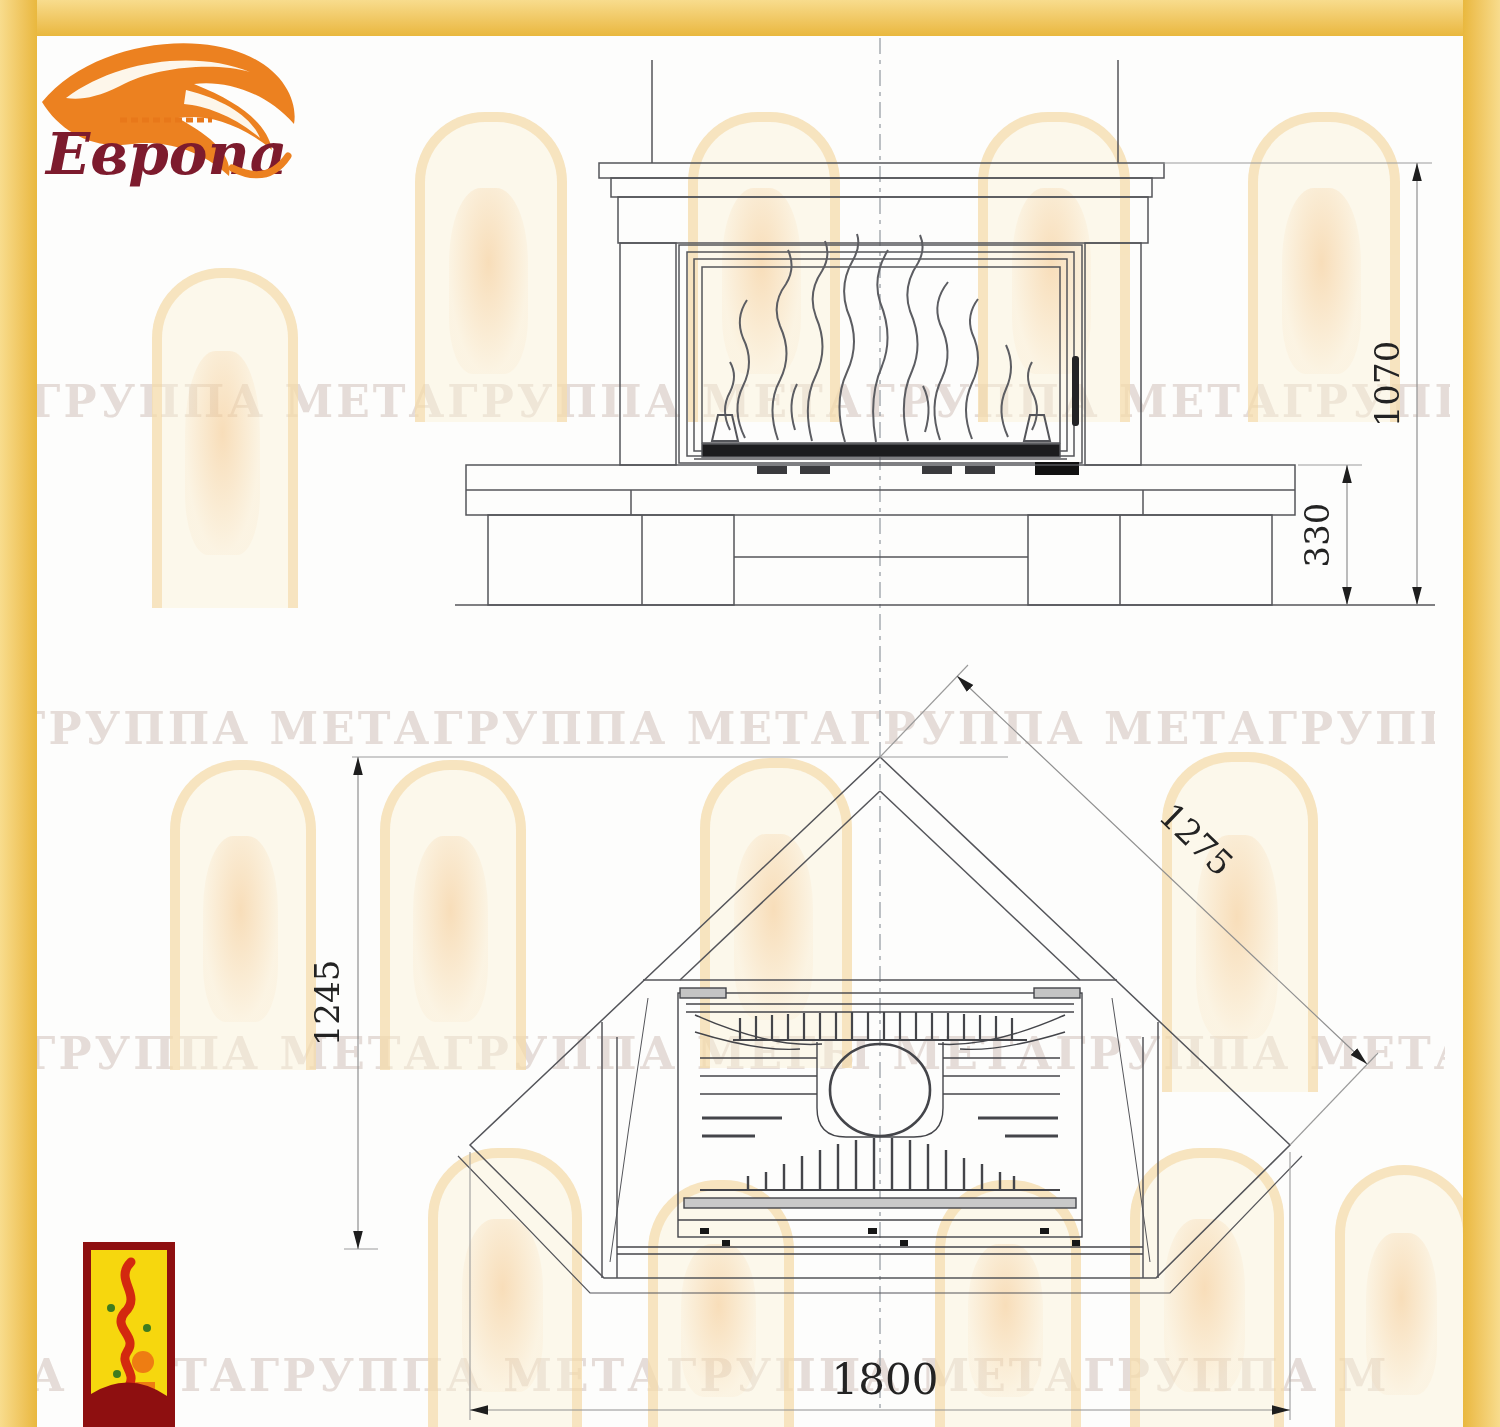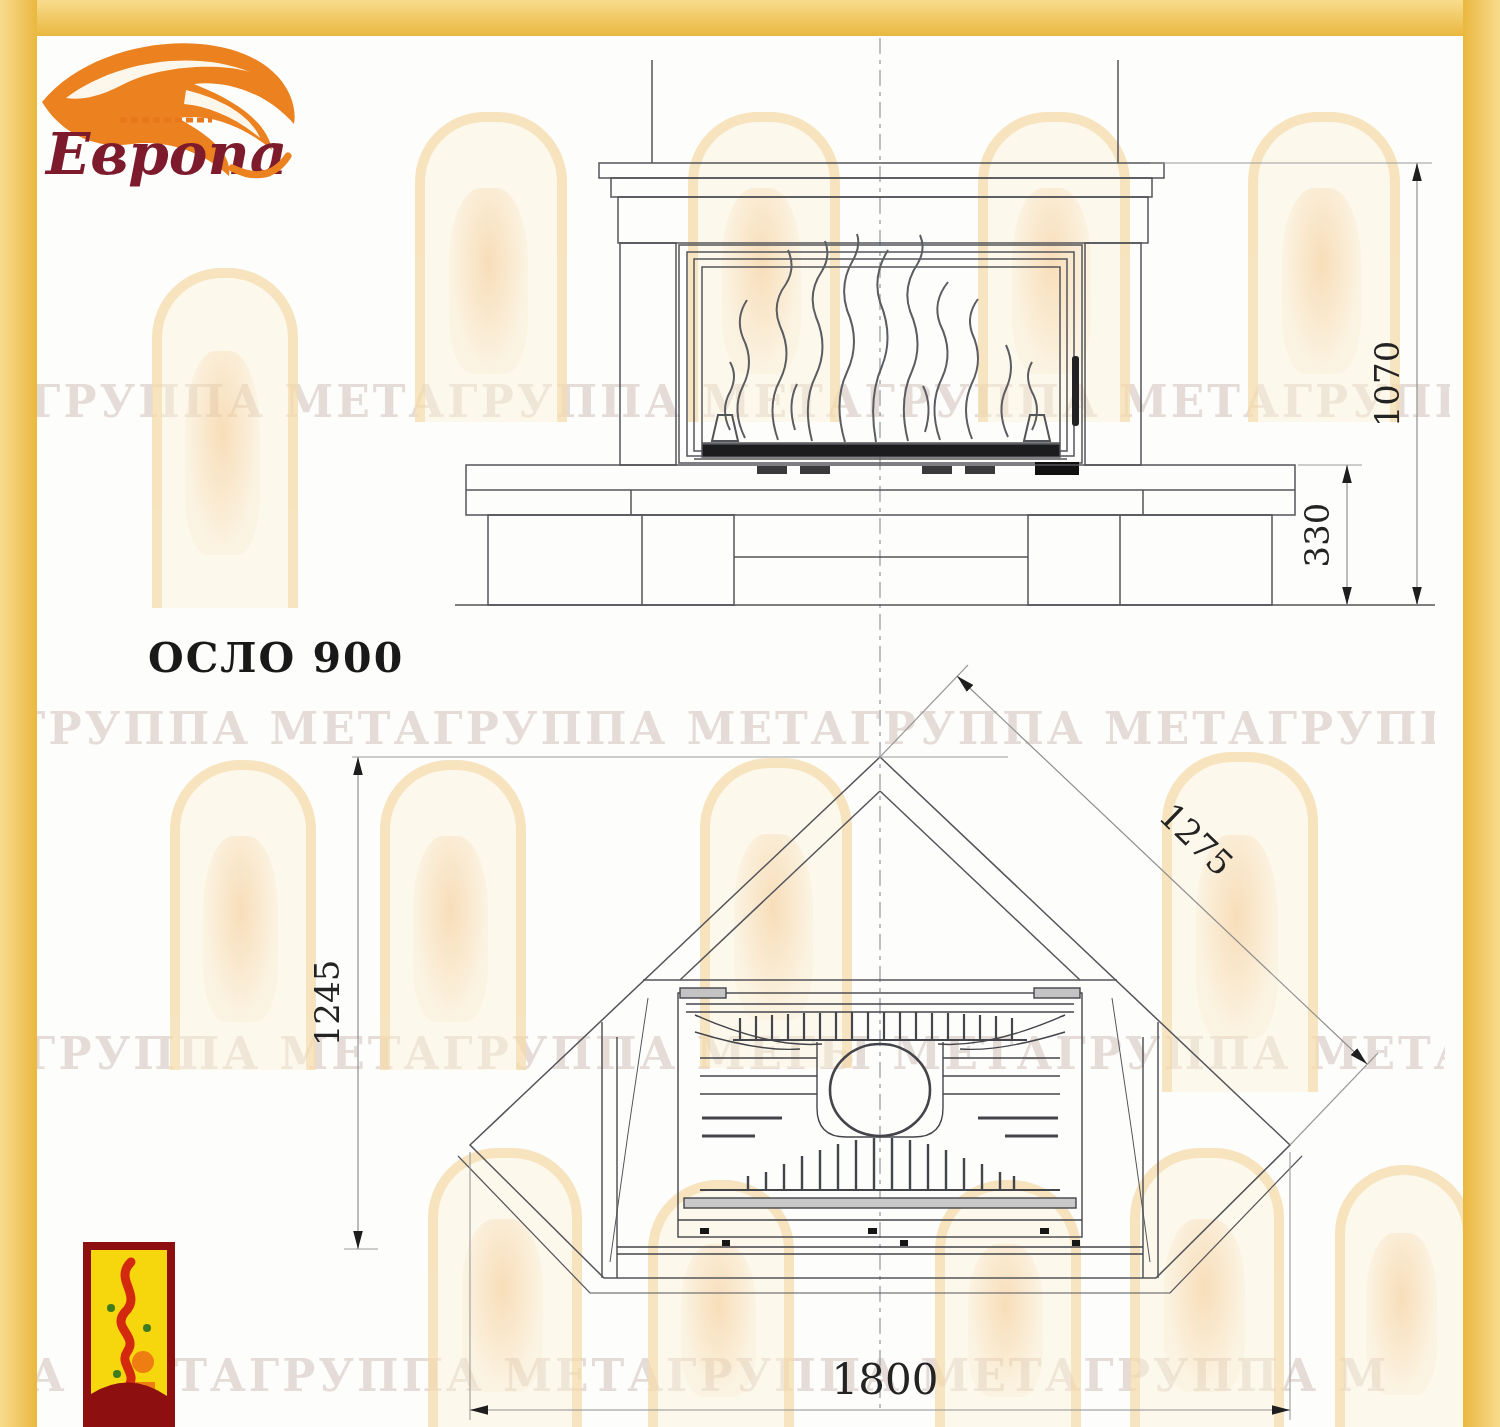--- a/index.html
+++ b/index.html
@@ -251,21 +251,20 @@
       <text x="1188" y="848" font-size="34" fill="#232323" text-anchor="middle" transform="rotate(44 1188 848)">1275</text>
     </g>
     <g>
       <line x1="470" y1="1152" x2="470" y2="1420" stroke="#9b9b9b" stroke-width="1.1"></line>
       <line x1="1290" y1="1152" x2="1290" y2="1420" stroke="#9b9b9b" stroke-width="1.1"></line>
       <line x1="470" y1="1410" x2="1290" y2="1410" stroke="#8f8f8f" stroke-width="1.2" marker-start="url(#arr)" marker-end="url(#arr)"></line>
       <text x="885" y="1394" font-size="42" fill="#232323" text-anchor="middle">1800</text>
     </g>
   </svg>
 
-  <div id="product-label">ОСЛО 900</div>
 
   <svg id="logo" width="272" height="168" viewBox="0 0 272 168">
     <g>
       <path d="M6,74 C52,18 150,2 208,26 C248,42 262,74 258,96
                C228,62 186,52 158,56 C208,76 232,98 236,122
                C200,92 166,86 142,90 C182,112 196,130 193,148
                C162,118 120,112 96,116 C58,122 24,104 6,74 Z" fill="#ec8120"></path>
       <path d="M30,70 C80,32 160,22 214,44 C180,34 120,38 84,58 C60,70 44,72 30,70 Z" fill="#fdf6ea"></path>
       <path d="M150,62 C190,72 216,90 224,110 C198,88 170,78 148,76 Z" fill="#fdf6ea"></path>
       <line x1="84" y1="92" x2="176" y2="92" stroke="#e8781a" stroke-width="5" stroke-dasharray="7 4"></line>

